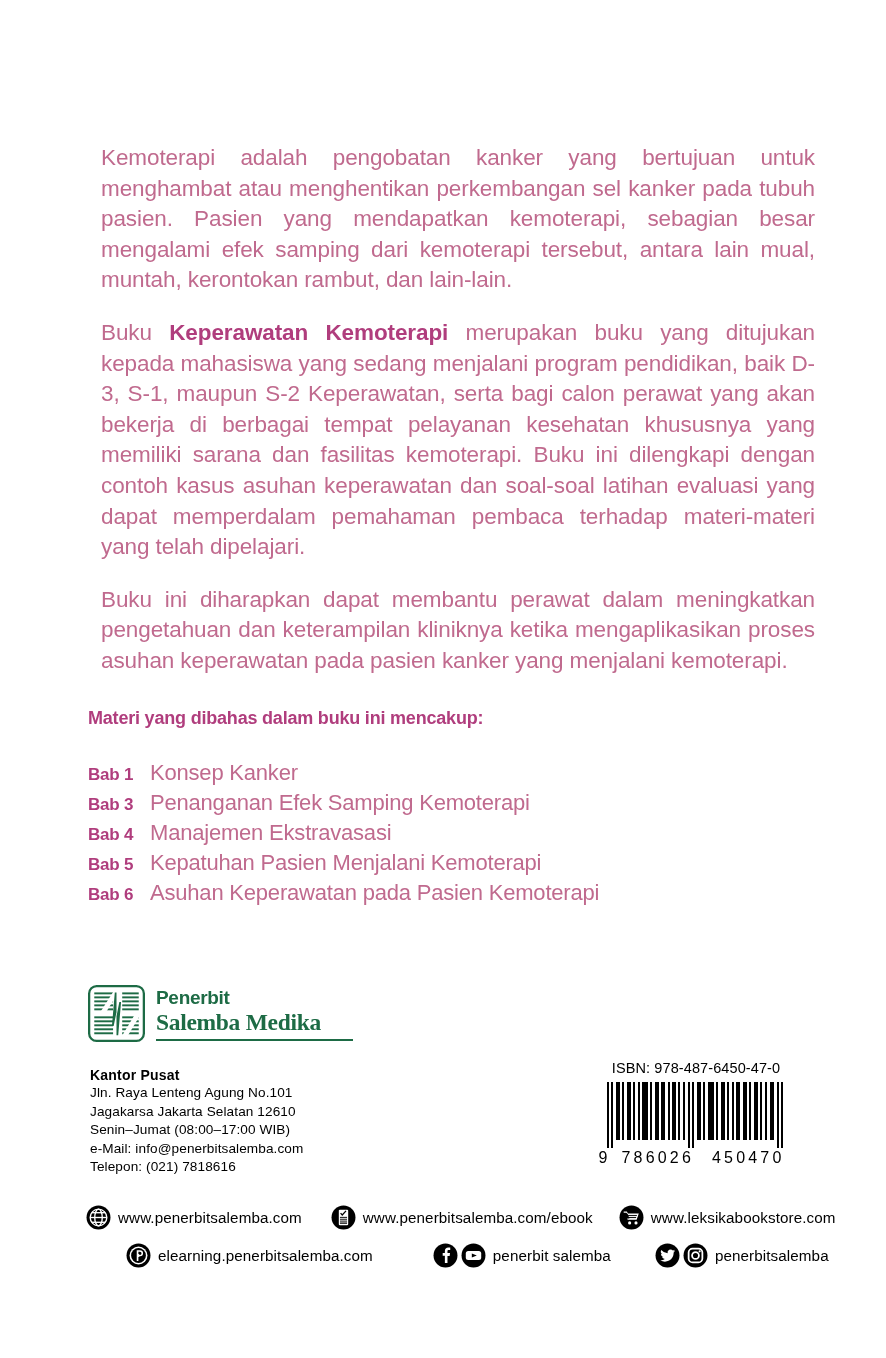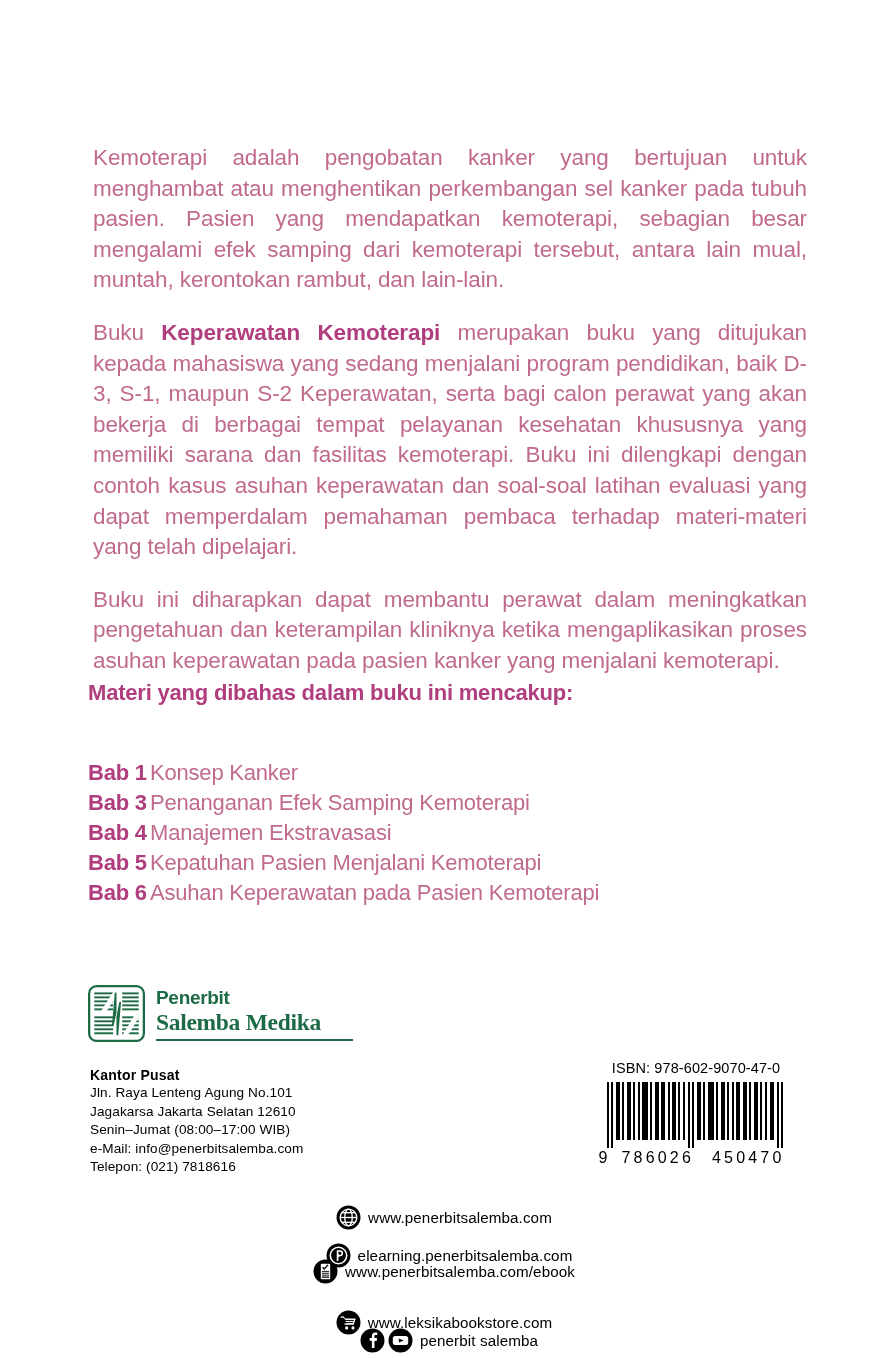--- a/index.html
+++ b/index.html
@@ -16,21 +16,21 @@
   }
   .page {
     position: absolute;
     inset: 0;
     background: #ffffff;
   }
 
   
   .blurb {
     position: absolute;
-    left: 93px;
+    left: 101px;
     top: 143px;
     width: 714px;
   }
   .para {
     color: #c06a8e;
     font-size: 22.5px;
     line-height: 30.6px;
     text-align: justify;
     text-justify: inter-word;
     margin: 0 0 22px 0;
@@ -39,43 +39,43 @@
   .para:last-child { margin-bottom: 0; }
   .para b, .para strong {
     color: #b03d7d;
     font-weight: bold;
   }
 
   
   .materi-heading {
     position: absolute;
     left: 88px;
-    top: 680px;
+    top: 708px;
     color: #b03d7d;
-    font-size: 22px;
+    font-size: 18px;
     font-weight: bold;
     letter-spacing: -0.2px;
   }
 
   
   .chapters {
     position: absolute;
     left: 88px;
     top: 760px;
     width: 640px;
   }
   .chapter-row {
     display: flex;
     align-items: baseline;
     height: 30px;
   }
   .chapter-num {
     color: #b03d7d;
     font-weight: bold;
-    font-size: 22px;
+    font-size: 17px;
     width: 62px;
     flex: 0 0 62px;
     letter-spacing: -0.2px;
   }
   .chapter-title {
     color: #c06a8e;
     font-size: 22px;
     letter-spacing: -0.2px;
   }
 
@@ -169,21 +169,20 @@
   .bd-lead { width: 14px; text-align: left; }
   .bd-left { flex: 1; text-align: center; letter-spacing: 3.2px; }
   .bd-right { flex: 1; text-align: center; letter-spacing: 3.2px; }
 
   
   .footer-row {
     position: absolute;
     display: flex;
     align-items: center;
     color: #000;
-    flex-direction: column;
   }
   .footer-row-1 { left: 86px; top: 1205px; width: 716px; }
   .footer-row-2 { left: 126px; top: 1243px; width: 646px; }
   .flink {
     display: flex;
     align-items: center;
   }
   .flink .ftext {
     font-size: 15.2px;
     letter-spacing: 0.1px;
@@ -275,21 +274,21 @@
   <div class="address">
     <div class="addr-title">Kantor Pusat</div>
     <div>Jln. Raya Lenteng Agung No.101</div>
     <div>Jagakarsa Jakarta Selatan 12610</div>
     <div>Senin–Jumat (08:00–17:00 WIB)</div>
     <div>e-Mail: info@penerbitsalemba.com</div>
     <div>Telepon: (021) 7818616</div>
   </div>
 
   <div class="isbn-block">
-    <div class="isbn-label">ISBN: 978-602-9070-47-0</div>
+    <div class="isbn-label">ISBN: 978-487-6450-47-0</div>
     <div class="barcode-box">
       <svg class="barcode-bars" viewBox="0 0 195 66" preserveAspectRatio="none">
         <rect x="0" y="0" width="195" height="66" fill="#ffffff"></rect>
         <g fill="#000000">
           <rect x="8" y="0" width="2" height="66"></rect>
           <rect x="12" y="0" width="2" height="66"></rect>
           <rect x="17" y="0" width="4" height="58"></rect>
           <rect x="23" y="0" width="2" height="58"></rect>
           <rect x="28" y="0" width="4" height="58"></rect>
           <rect x="34" y="0" width="2" height="58"></rect>

